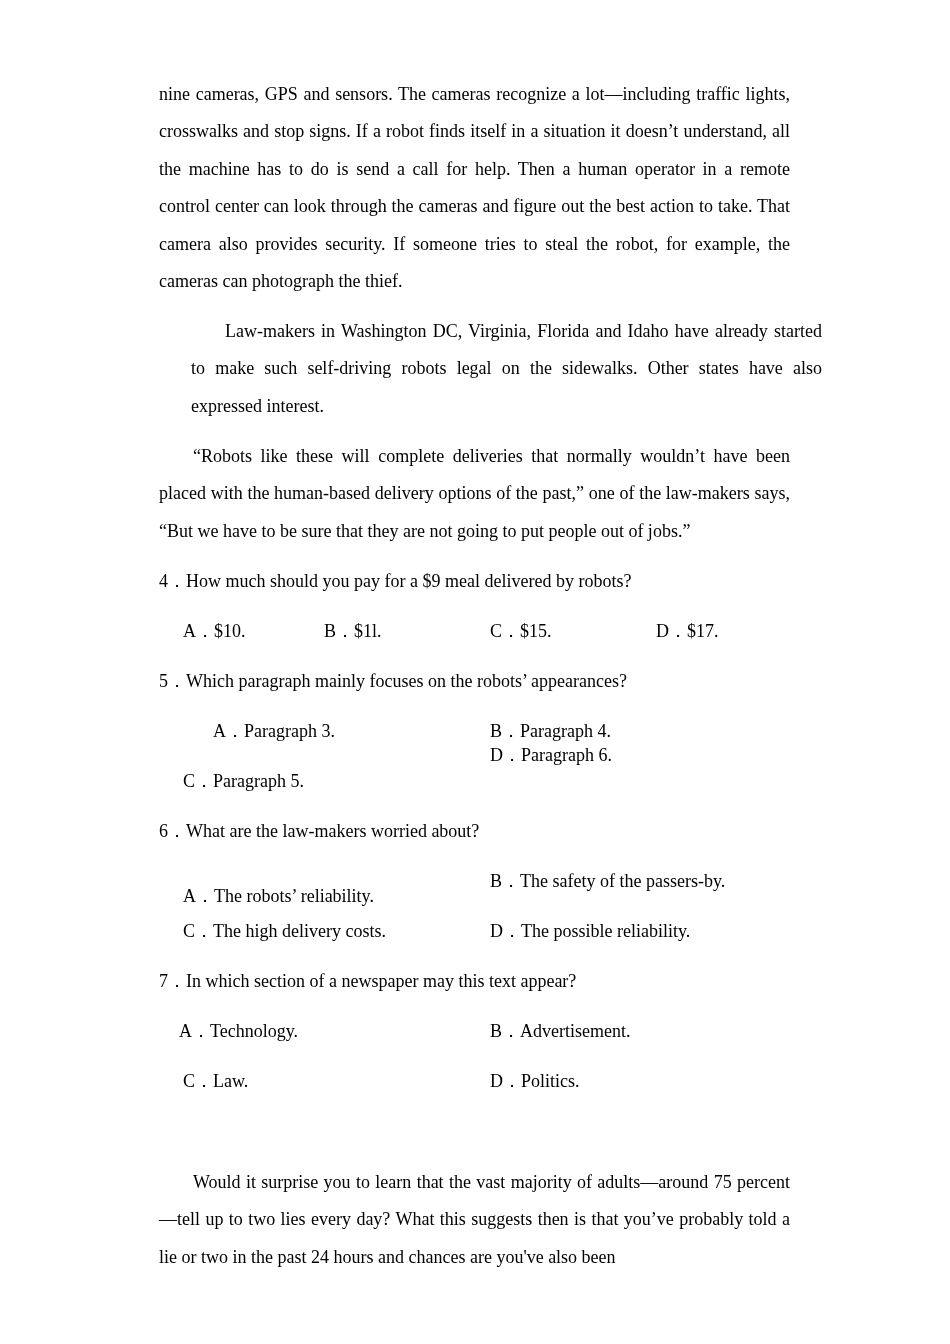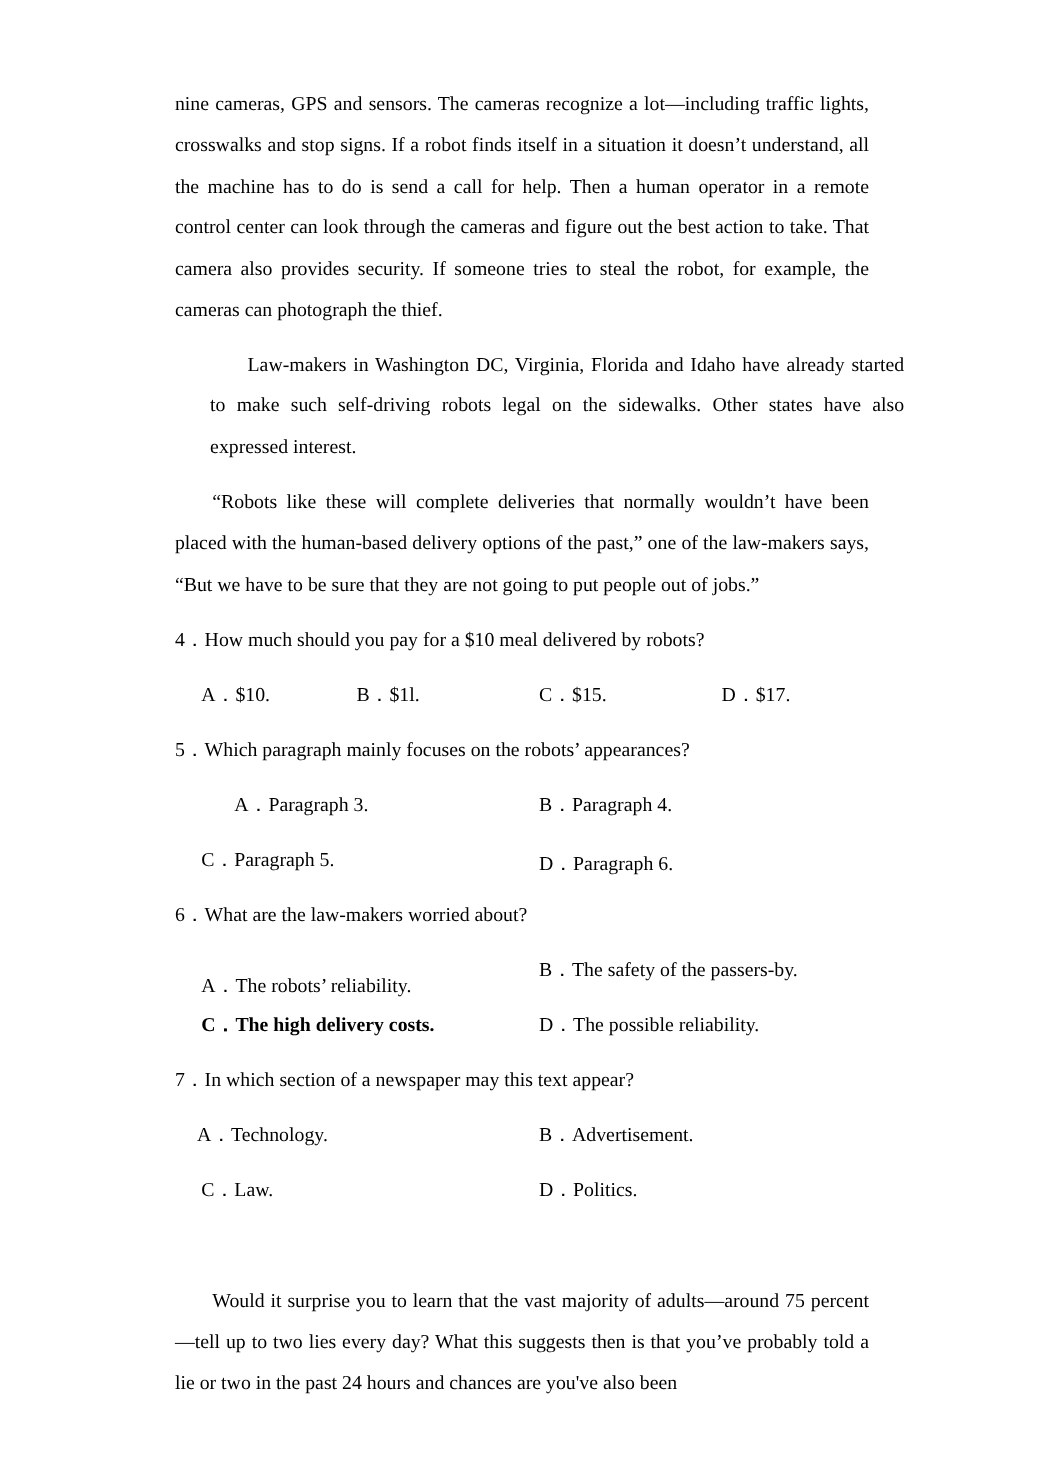--- a/index.html
+++ b/index.html
@@ -15,41 +15,41 @@
 </head>
 <body>
 
 <div class="page">
 
   <p class="para" style="position:absolute;top:0;left:0;width:631px;">nine cameras, GPS and sensors. The cameras recognize a lot—including traffic lights, crosswalks and stop signs. If a robot finds itself in a situation it doesn’t understand, all the machine has to do is send a call for help. Then a human operator in a remote control center can look through the cameras and figure out the best action to take. That camera also provides security. If someone tries to steal the robot, for example, the cameras can photograph the thief.</p>
   <p class="para indent" style="position:absolute;top:237px;left:0;width:631px;margin-left:32px;">Law-makers in Washington DC, Virginia, Florida and Idaho have already started to make such self-driving robots legal on the sidewalks. Other states have also expressed interest.</p>
   <p class="para indent" style="position:absolute;top:362px;left:0;width:631px;">“Robots like these will complete deliveries that normally wouldn’t have been placed with the human-based delivery options of the past,” one of the law-makers says, “But we have to be sure that they are not going to put people out of jobs.”</p>
 
   <div class="q" style="top:493px;">
-    <span>4．</span><span>How much should you pay for a $10 meal delivered by robots?</span>
+    <span>4．</span><span>How much should you pay for a $9 meal delivered by robots?</span>
   </div>
   <div class="opt" style="top:543px;left:24px;text-align:center;"><span class="lbl">A．</span><span>$10.</span></div>
   <div class="opt" style="top:543px;left:165px;"><span class="lbl">B．</span><span>$1l.</span></div>
   <div class="opt" style="top:543px;left:331px;"><span class="lbl">C．</span><span>$15.</span></div>
   <div class="opt" style="top:543px;left:497px;"><span class="lbl">D．</span><span>$17.</span></div>
 
   <div class="q" style="top:593px;">
     <span>5．</span><span>Which paragraph mainly focuses on the robots’ appearances?</span>
   </div>
   <div class="opt" style="top:643px;left:24px;margin-left:30px;"><span class="lbl">A．</span><span>Paragraph 3.</span></div>
   <div class="opt" style="top:643px;left:331px;"><span class="lbl">B．</span><span>Paragraph 4.</span></div>
   <div class="opt" style="top:693px;left:24px;"><span class="lbl">C．</span><span>Paragraph 5.</span></div>
-  <div class="opt" style="top:697px;left:331px;text-align:center;"><span class="lbl">D．</span><span>Paragraph 6.</span></div>
+  <div class="opt" style="top:667px;left:331px;text-align:center;"><span class="lbl">D．</span><span>Paragraph 6.</span></div>
 
   <div class="q" style="top:743px;">
     <span>6．</span><span>What are the law-makers worried about?</span>
   </div>
   <div class="opt" style="top:793px;left:24px;margin-top:15px;"><span class="lbl">A．</span><span>The robots’ reliability.</span></div>
   <div class="opt" style="top:793px;left:331px;"><span class="lbl">B．</span><span>The safety of the passers-by.</span></div>
-  <div class="opt" style="top:843px;left:24px;font-weight:bold;"><span class="lbl">C．</span><span>The high delivery costs.</span></div>
+  <div class="opt" style="top:843px;left:24px;"><span class="lbl">C．</span><span>The high delivery costs.</span></div>
   <div class="opt" style="top:843px;left:331px;"><span class="lbl">D．</span><span>The possible reliability.</span></div>
 
   <div class="q" style="top:893px;">
     <span>7．</span><span>In which section of a newspaper may this text appear?</span>
   </div>
   <div class="opt" style="top:943px;left:20px;"><span class="lbl">A．</span><span>Technology.</span></div>
   <div class="opt" style="top:943px;left:331px;"><span class="lbl">B．</span><span>Advertisement.</span></div>
   <div class="opt" style="top:993px;left:24px;"><span class="lbl">C．</span><span>Law.</span></div>
   <div class="opt" style="top:993px;left:331px;"><span class="lbl">D．</span><span>Politics.</span></div>
 

